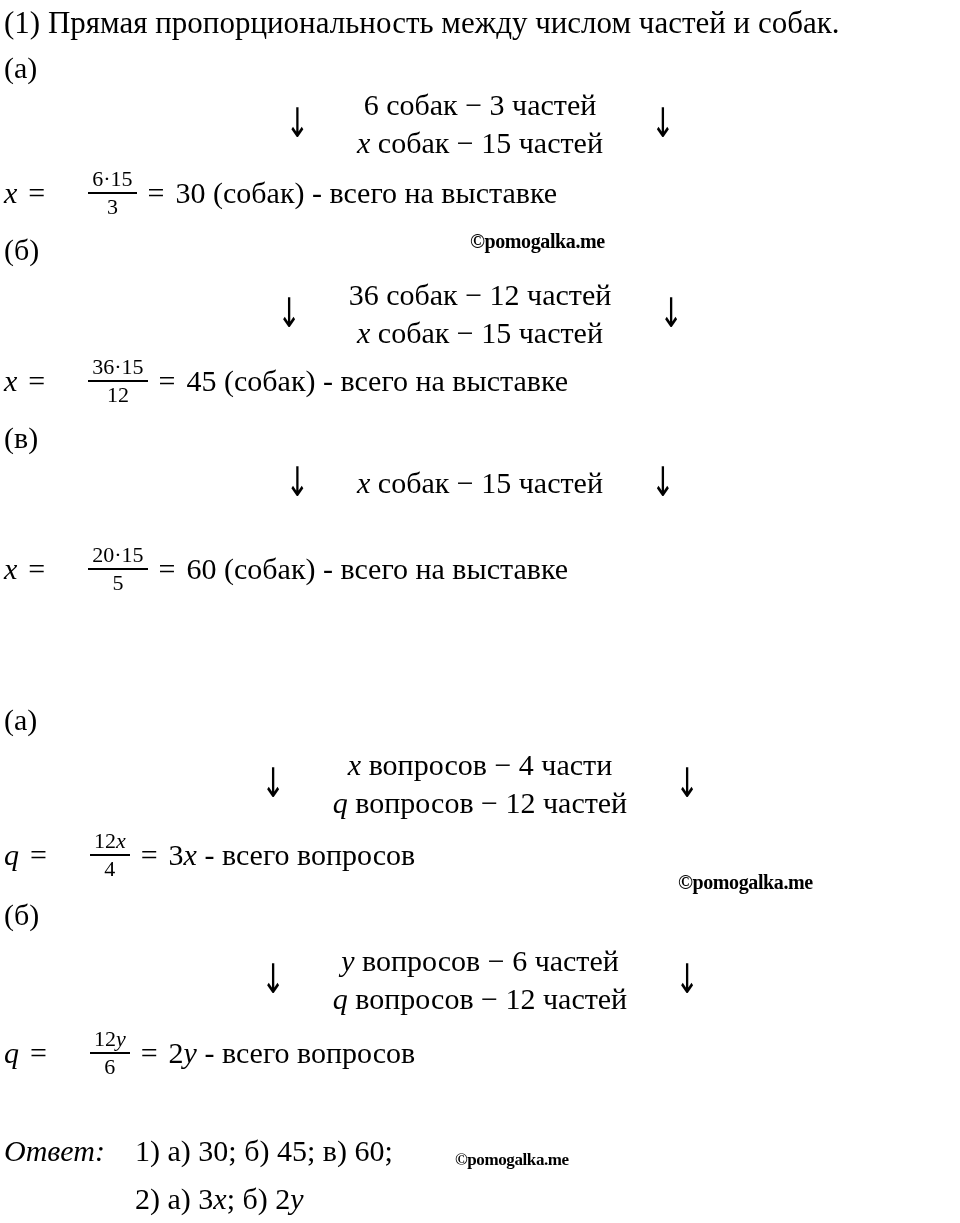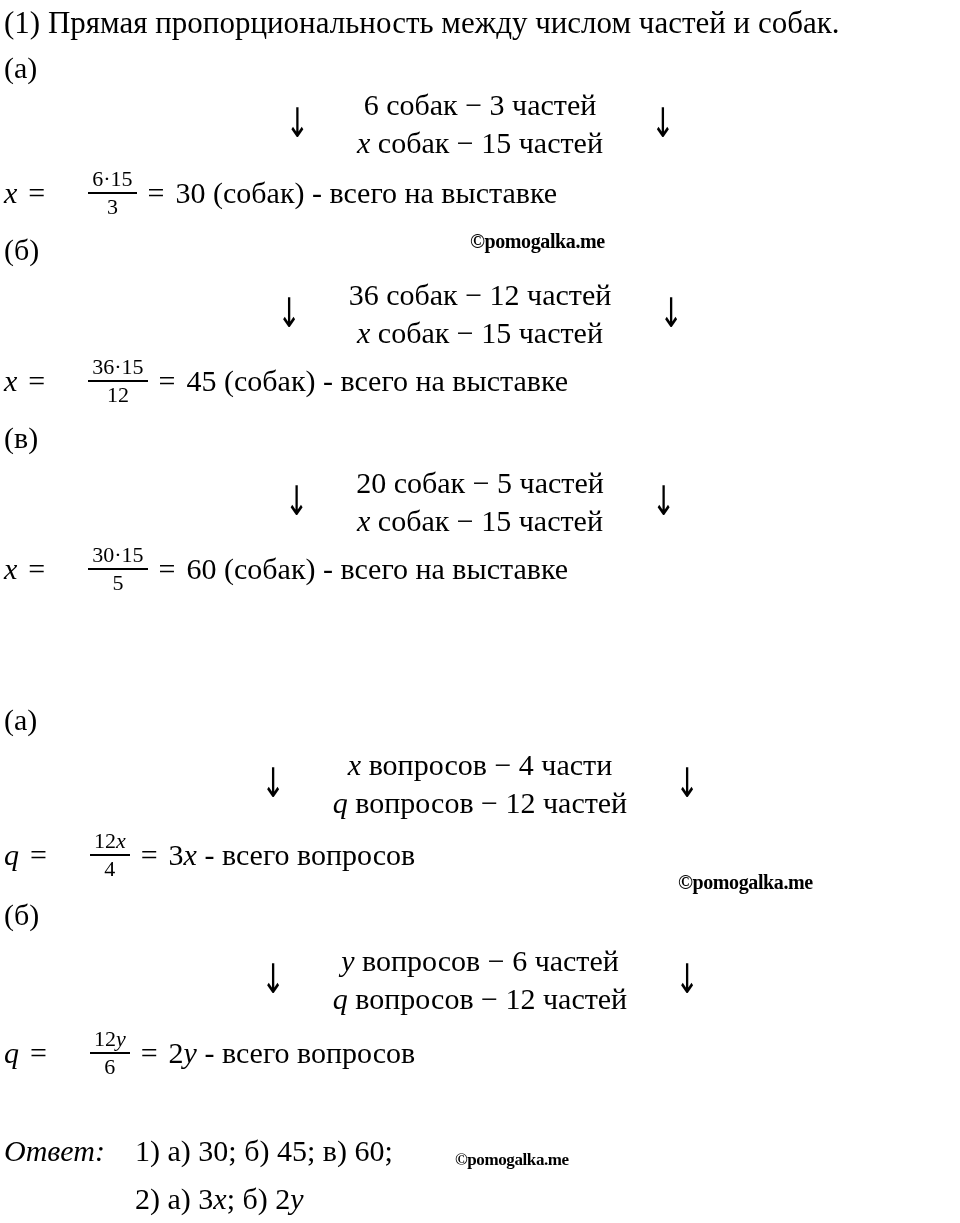--- a/index.html
+++ b/index.html
@@ -86,30 +86,29 @@
       <span class="fden">12</span>
     </span>
     <span class="eq">=</span>
     <span class="res"><span>45 (собак)</span><span class="var"></span><span> - всего на выставке</span></span>
   </div>
 
   <div class="abs case-label" style="top:422px">(в)</div>
   <div class="abs prop" style="top:464px">
     <span class="arrow">↓</span>
     <div class="prows">
-      <div class="prow"><span>20</span><span> собак − 5 частей</span></div>
       <div class="prow"><span class="var">x</span><span> собак − 15 частей</span></div>
     </div>
     <span class="arrow">↓</span>
   </div>
   <div class="abs formula" style="top:542px">
     <span class="var">x</span>
     <span class="eq">=</span>
     <span class="frac">
-      <span class="fnum"><span>30·15</span><span class="var"></span></span>
+      <span class="fnum"><span>20·15</span><span class="var"></span></span>
       <span class="fbar"></span>
       <span class="fden">5</span>
     </span>
     <span class="eq">=</span>
     <span class="res"><span>60 (собак)</span><span class="var"></span><span> - всего на выставке</span></span>
   </div>
 
 
   <div class="abs case-label" style="top:704px">(а)</div>
   <div class="abs prop" style="top:746px">

